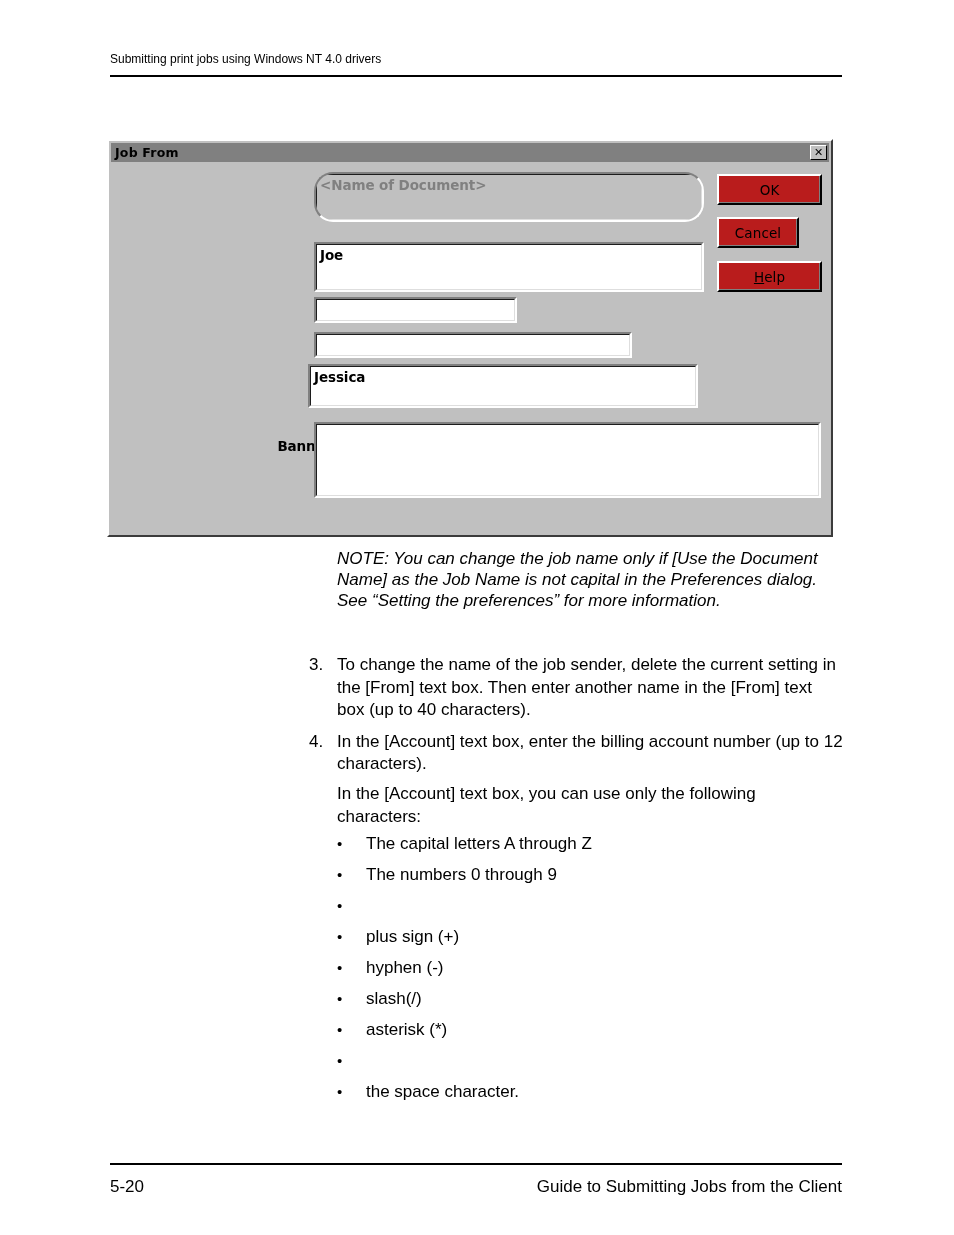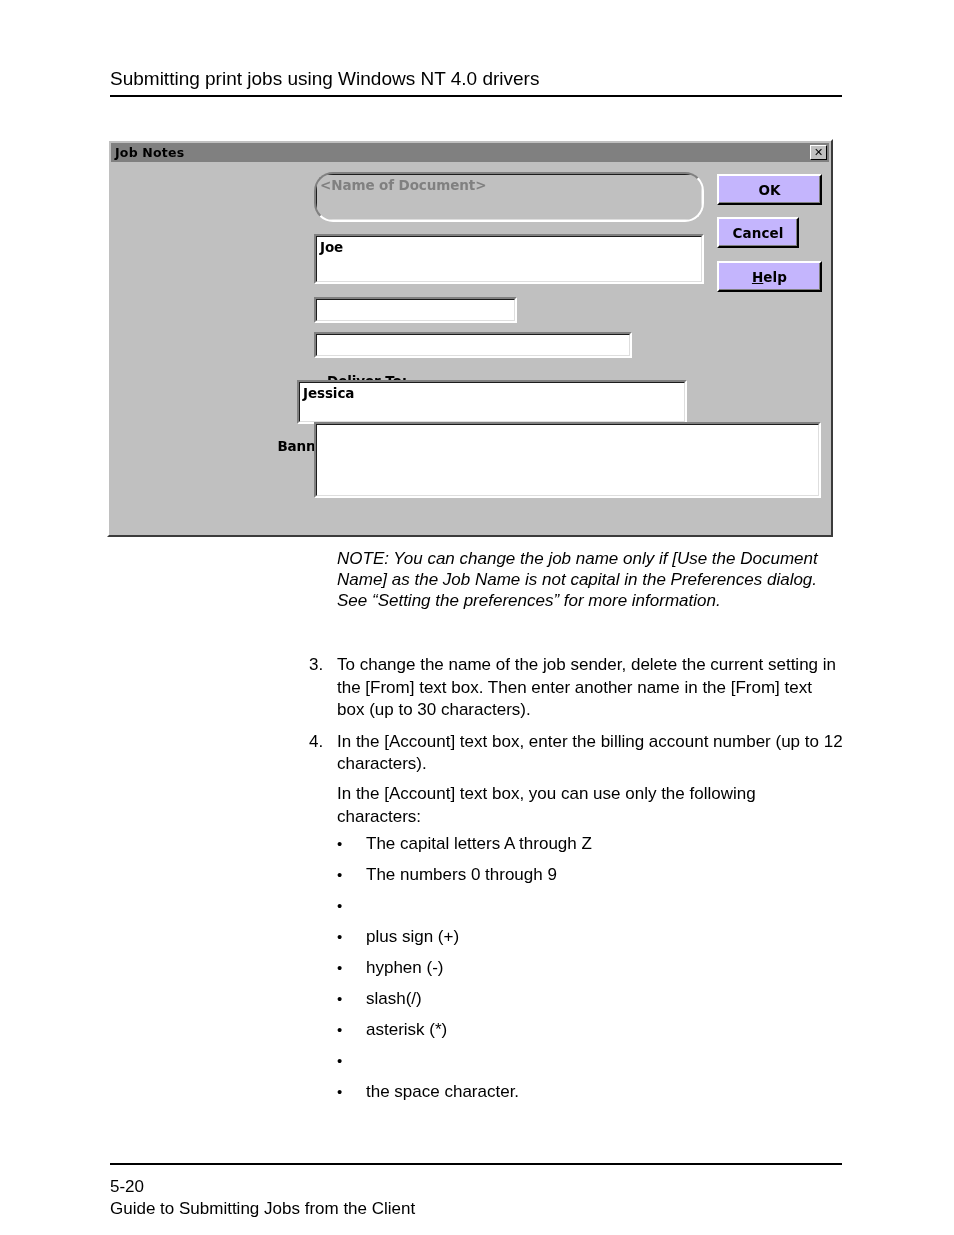--- a/index.html
+++ b/index.html
@@ -18,25 +18,24 @@
   }
 
   
   .page-header {
     position: absolute;
     left: 110px;
     top: 48px;
     width: 732px;
   }
   .page-header-text {
-    font-size: 19px;
+    font-size: 12px;
     line-height: 22px;
     color: #000;
     white-space: nowrap;
-    margin-top: 20px;
   }
   .rule {
     border: 0;
     border-top: 2.2px solid #000;
     margin: 0;
     padding: 0;
     height: 0;
   }
   .page-header .rule { margin-top: 5px; }
 
@@ -139,31 +138,31 @@
     line-height: 16px;
     letter-spacing: -0.1px;
     background: transparent;
   }
   .textbox.disabled { background: #c0c0c0; border-radius: 19px; }
   .textbox.disabled .textbox-inner { color: #808080; }
 
   
   .btn {
     position: absolute;
-    background: #c4b5fd;
+    background: #b91c1c;
     box-sizing: border-box;
     border-top: 2px solid #ffffff;
     border-left: 2px solid #ffffff;
     border-right: 2px solid #000000;
     border-bottom: 2px solid #000000;
     display: flex;
     align-items: center;
     justify-content: center;
     font-size: 13.5px;
-    font-weight: bold;
+    font-weight: normal;
     color: #000000;
     letter-spacing: 0.1px;
     cursor: default;
   }
   .btn::after {
     content: "";
     position: absolute;
     left: 0; top: 0; right: 0; bottom: 0;
     border-right: 1px solid #808080;
     border-bottom: 1px solid #808080;
@@ -236,62 +235,61 @@
     top: 1163px;
     width: 732px;
   }
   .footer-row {
     display: flex;
     justify-content: space-between;
     align-items: baseline;
     margin-top: 11px;
     font-size: 17px;
     line-height: 22px;
-    flex-direction: column;
   }
 </style>
 </head>
 <body>
 
 <div class="page-header">
   <div class="page-header-text">Submitting print jobs using Windows NT 4.0 drivers</div>
   <hr class="rule">
 </div>
 
 <div class="dialog">
 
   <div class="titlebar">
-    <span class="titlebar-text">Job Notes</span>
+    <span class="titlebar-text">Job From</span>
     <span class="close-btn">✕</span>
   </div>
 
   <div class="dialog-body">
 
     <div class="field-label" style="left:40px; top:19px; width:256px;">Job Name:</div>
     <div class="textbox disabled" style="left:203px; top:10px; width:390px; height:50px;">
       <div class="textbox-inner">&lt;Name of Document&gt;</div>
     </div>
 
     <div class="field-label" style="left:40px; top:79px; width:256px;">From:</div>
-    <div class="textbox" style="left:203px; top:72px; width:390px; height:50px;">
+    <div class="textbox" style="left:203px; top:80px; width:390px; height:50px;">
       <div class="textbox-inner">Joe</div>
     </div>
 
     <div class="field-label" style="left:40px; top:140px; width:256px;">Account:</div>
     <div class="textbox" style="left:203px; top:135px; width:203px; height:26px;">
       <div class="textbox-inner"></div>
     </div>
 
     <div class="field-label" style="left:40px; top:175px; width:256px;">Telephone:</div>
     <div class="textbox" style="left:203px; top:170px; width:318px; height:26px;">
       <div class="textbox-inner"></div>
     </div>
 
     <div class="field-label" style="left:40px; top:211px; width:256px;">Deliver To:</div>
-    <div class="textbox" style="left:186px; top:202px; width:390px; height:44px;margin-top:16px;">
+    <div class="textbox" style="left:197px; top:202px; width:390px; height:44px;">
       <div class="textbox-inner">Jessica</div>
     </div>
 
     <div class="field-label" style="left:20px; top:276px; width:276px;">Banner Message:</div>
     <div class="textbox" style="left:203px; top:260px; width:507px; height:76px;">
       <div class="textbox-inner"></div>
     </div>
 
     <div class="btn" style="left:606px; top:12px; width:105px; height:31px;">
       <span>OK</span>
@@ -304,21 +302,21 @@
     </div>
 
   </div>
 </div>
 
 <div class="note">NOTE:  You can change the job name only if [Use the Document Name] as the Job Name is not capital in the Preferences dialog. See “Setting the preferences” for more information.</div>
 
 <div class="steps">
   <div class="step">
     <div class="step-num">3.</div>
-    <div class="step-text">To change the name of the job sender, delete the current setting in the [From] text box. Then enter another name in the [From] text box (up to 30 characters).</div>
+    <div class="step-text">To change the name of the job sender, delete the current setting in the [From] text box. Then enter another name in the [From] text box (up to 40 characters).</div>
   </div>
   <div class="step">
     <div class="step-num">4.</div>
     <div class="step-text">In the [Account] text box, enter the billing account number (up to 12 characters).</div>
   </div>
 </div>
 
 <div class="para">In the [Account] text box, you can use only the following characters:</div>
 
 <div class="bullets">

